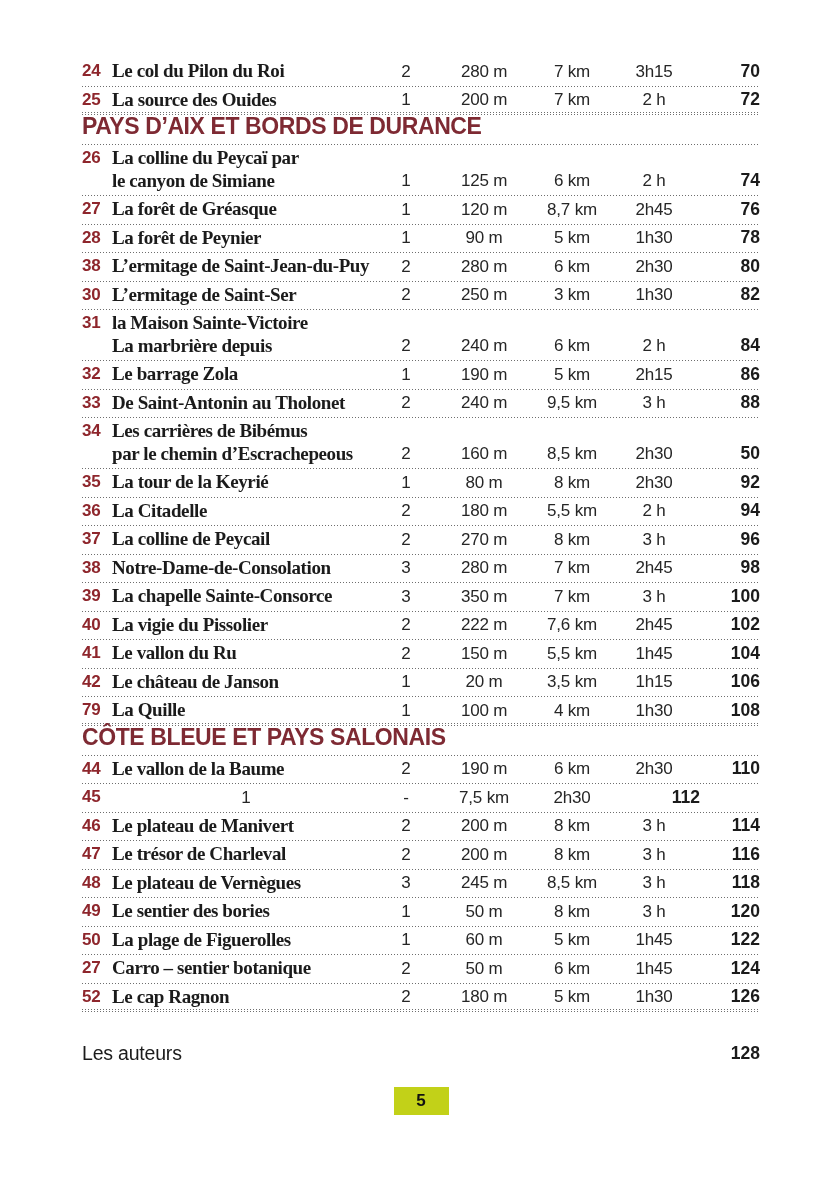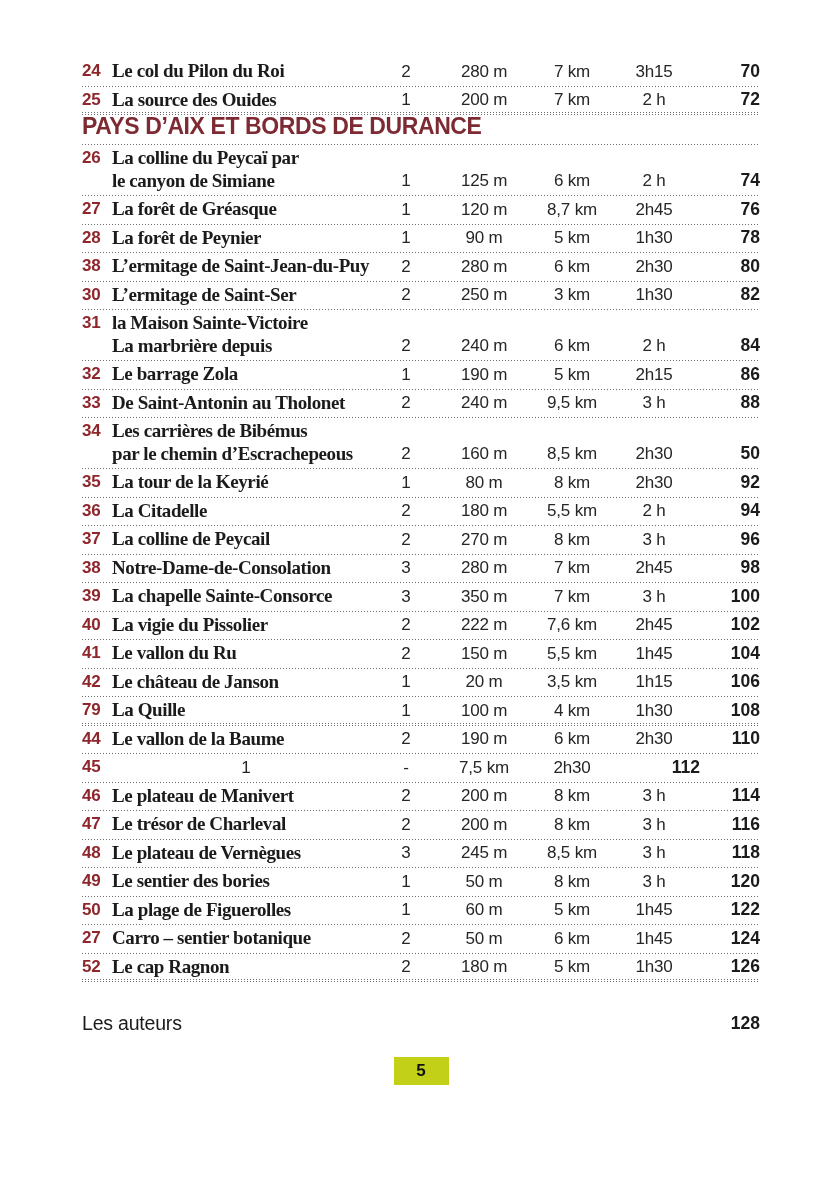--- a/index.html
+++ b/index.html
@@ -411,20 +411,23 @@
     <div class="cell-diff">1</div>
     <div class="cell-elev">100 m</div>
     <div class="cell-dist">4 km</div>
     <div class="cell-dur">1h30</div>
     <div class="cell-page">108</div>
   </div>
 </div>
   </section>
 
   <section>
+    <div class="section-header dotline">
+      <div class="section-title">CÔTE BLEUE ET PAYS SALONAIS</div>
+    </div>
     <div>
   <div class="row">
     <div class="cell-num">44</div>
     <div class="cell-name">
       <div>Le vallon de la Baume</div>
 
     </div>
     <div class="cell-diff">2</div>
     <div class="cell-elev">190 m</div>
     <div class="cell-dist">6 km</div>

